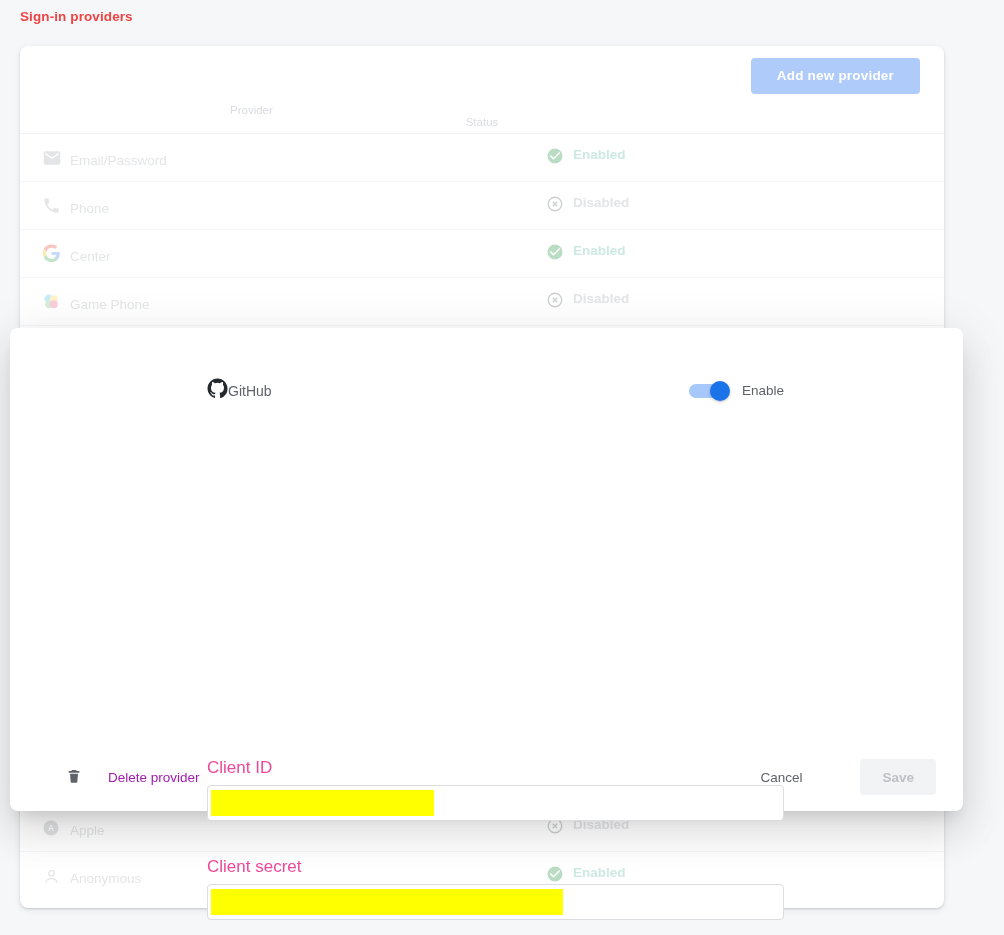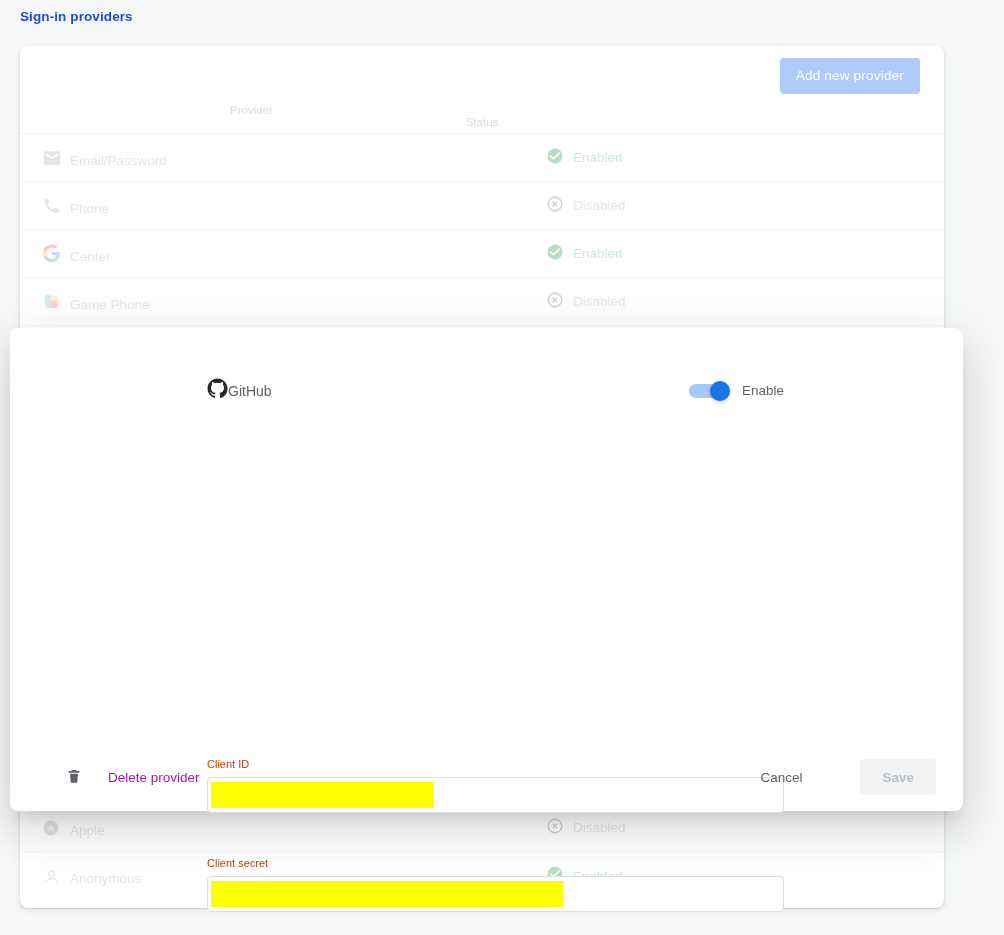--- a/index.html
+++ b/index.html
@@ -8,53 +8,53 @@
     width: 1004px; height: 935px;
     background: #f5f7f8;
     font-family: "Liberation Sans", sans-serif;
     overflow: hidden;
   }
   .page { position: relative; width: 1004px; height: 935px; background: #f5f7f8; }
 
   
   .section-title {
     position: absolute; left: 20px; top: 9px;
-    font-size: 13.5px; font-weight: 700; color: #1d4ed8; letter-spacing: .1px;
+    font-size: 13.5px; font-weight: 700; color: #ef4444; letter-spacing: .1px;
   }
 
   
   .providers-card {
     position: absolute; left: 20px; top: 46px; width: 924px; height: 862px;
     background: #ffffff; border-radius: 8px;
     box-shadow: 0 1px 2px rgba(60,64,67,.18), 0 2px 6px rgba(60,64,67,.10);
     overflow: hidden;
   }
   .card-toolbar { height: 58px; position: relative; }
   .add-provider-btn {
     position: absolute; right: 24px; top: 12px;
     background: #aecbfa; color: #ffffff; border: none; border-radius: 4px;
-    padding: 0 16px; height: 36px; line-height: 36px;
-    font-size: 13.5px; font-weight: 400; font-family: "Liberation Sans", sans-serif;
+    padding: 0 26px; height: 36px; line-height: 36px;
+    font-size: 13.5px; font-weight: 700; font-family: "Liberation Sans", sans-serif;
     cursor: pointer; letter-spacing: .2px;
   }
   .table-head {
     display: flex; align-items: center; height: 30px;
     padding: 0 22px; border-bottom: 1px solid #f1f3f4;
     font-size: 11.5px; color: #dadce0; flex-direction: column;
   }
   .col-provider { width: 504px; }
   .col-status { flex: 1; }
   .prow {
     display: flex; align-items: center; height: 48px;
     padding: 0 22px; border-bottom: 1px solid #f5f6f7;
   }
   .prow .pname { display: flex; align-items: flex-end; width: 504px; }
   .prow .picon { width: 28px; height: 20px; display:flex; align-items:center; }
   .prow .plabel { font-size: 13.5px; color: #e3e5e7; }
-  .prow .pstatus { display: flex; align-items: center; flex: 1; }
+  .prow .pstatus { display: flex; flex: 1; font-weight: bold; }
   .prow .slabel { font-size: 13.5px; margin-left: 9px; }
   .slabel.enabled { color: #cde9e2; }
   .slabel.disabled { color: #e3e5e7; }
   .svg-faded { opacity: .16; }
   .svg-faded-strong { opacity: .30; }
 
   
   .modal {
     position: absolute; left: 10px; top: 328px; width: 953px; height: 483px;
     background: #ffffff; border-radius: 8px;
@@ -75,21 +75,21 @@
     position: absolute; left: 0; top: 0; width: 40px; height: 14px;
     border-radius: 7px; background: #a6c8fa;
   }
   .switch .knob {
     position: absolute; right: -1px; top: -3px; width: 20px; height: 20px;
     border-radius: 50%; background: #1a73e8;
     box-shadow: 0 1px 3px rgba(0,0,0,.25);
   }
   .toggle-label { font-size: 13.5px; color: #5f6368; }
 
-  .field-label { font-size: 11px; color: #c2410c; margin-bottom: 7px; }
+  .field-label { font-size: 17px; color: #ec4899; margin-bottom: 7px; }
   .text-input {
     position: relative; height: 36px; border: 1px solid #dadce0; border-radius: 4px;
     background: #fff;
   }
   .redact {
     position: absolute; background: #ffff00; top: 4px; height: 26px; left: 3px;
   }
   .field-clientid { top: 430px; }
   .field-secret { top: 529px; }
 

